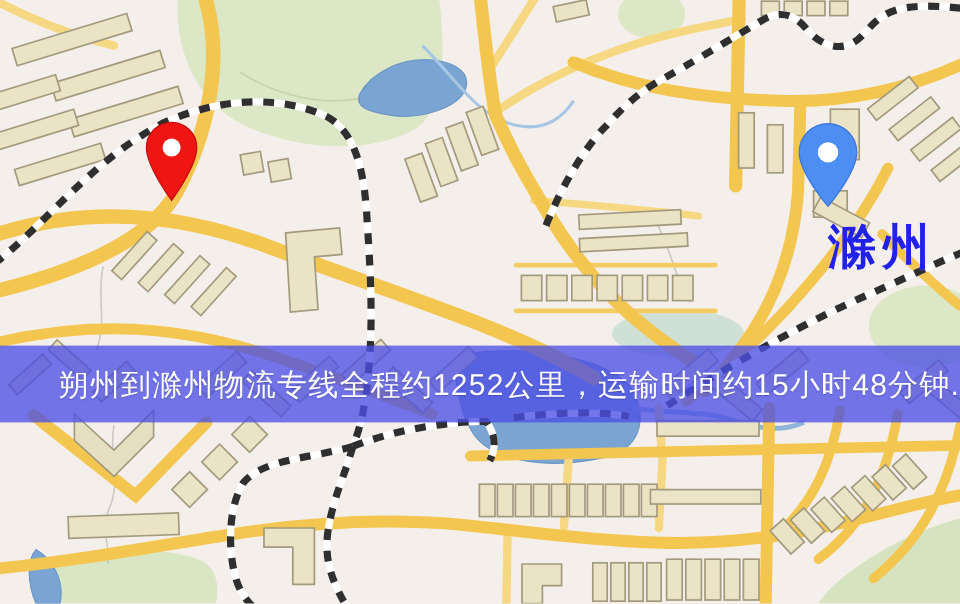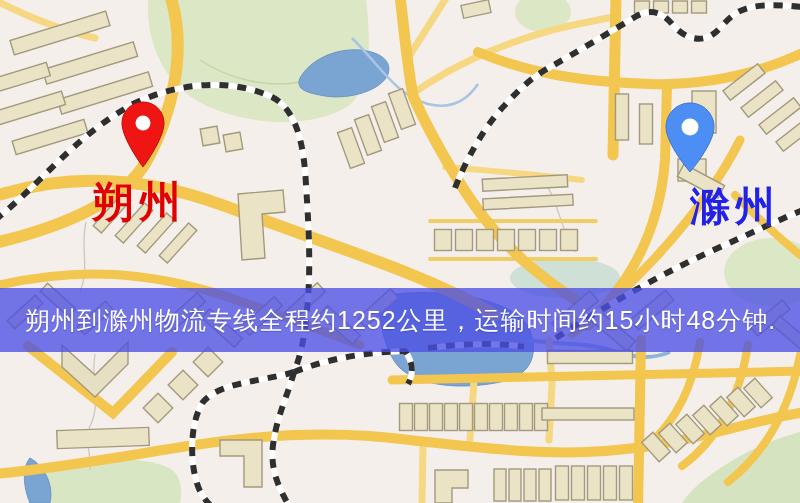--- a/index.html
+++ b/index.html
@@ -23,20 +23,21 @@
   }
   .label-origin{left:92px;top:181px;color:#e00000;}
   .label-dest{left:642px;top:186px;color:#2121e8;font-size:40px;margin-left:48px;}
   .banner{
     position:absolute;
     left:0;top:288px;
     width:800px;height:64px;
     background:rgba(76,80,228,0.78);
     display:flex;
     align-items:center;
+    justify-content:flex-end;
   }
   .banner-text{
     padding-left:25px;
     color:#ffffff;
     font-size:25px;
     letter-spacing:1px;
     white-space:nowrap;
     text-shadow:0 1px 1px rgba(40,40,120,.35);
   }
 </style>
@@ -233,20 +234,19 @@
       <path d="M143,102 c-11.6,0 -21,9.4 -21,21 0,16 21,44 21,44 s21,-28 21,-44 c0,-11.6 -9.4,-21 -21,-21 z" fill="#ee1512" stroke="#c00c0a" stroke-width="1"></path>
       <circle cx="143" cy="123" r="7.5" fill="#ffffff"></circle>
     </g>
 
     <g>
       <path d="M690,103 c-13.3,0 -24,10.7 -24,24 0,17 24,45 24,45 s24,-28 24,-45 c0,-13.3 -10.7,-24 -24,-24 z" fill="#4d8ef5" stroke="#3b75d8" stroke-width="1"></path>
       <circle cx="690" cy="127" r="8.5" fill="#ffffff"></circle>
     </g>
   </svg>
 
-  <div class="pin-label label-origin">朔州</div>
   <div class="pin-label label-dest">滁州</div>
 
   <div class="banner">
     <div class="banner-text">朔州到滁州物流专线全程约1252公里，运输时间约15小时48分钟.</div>
   </div>
 
 </div>
 
 </body></html>

